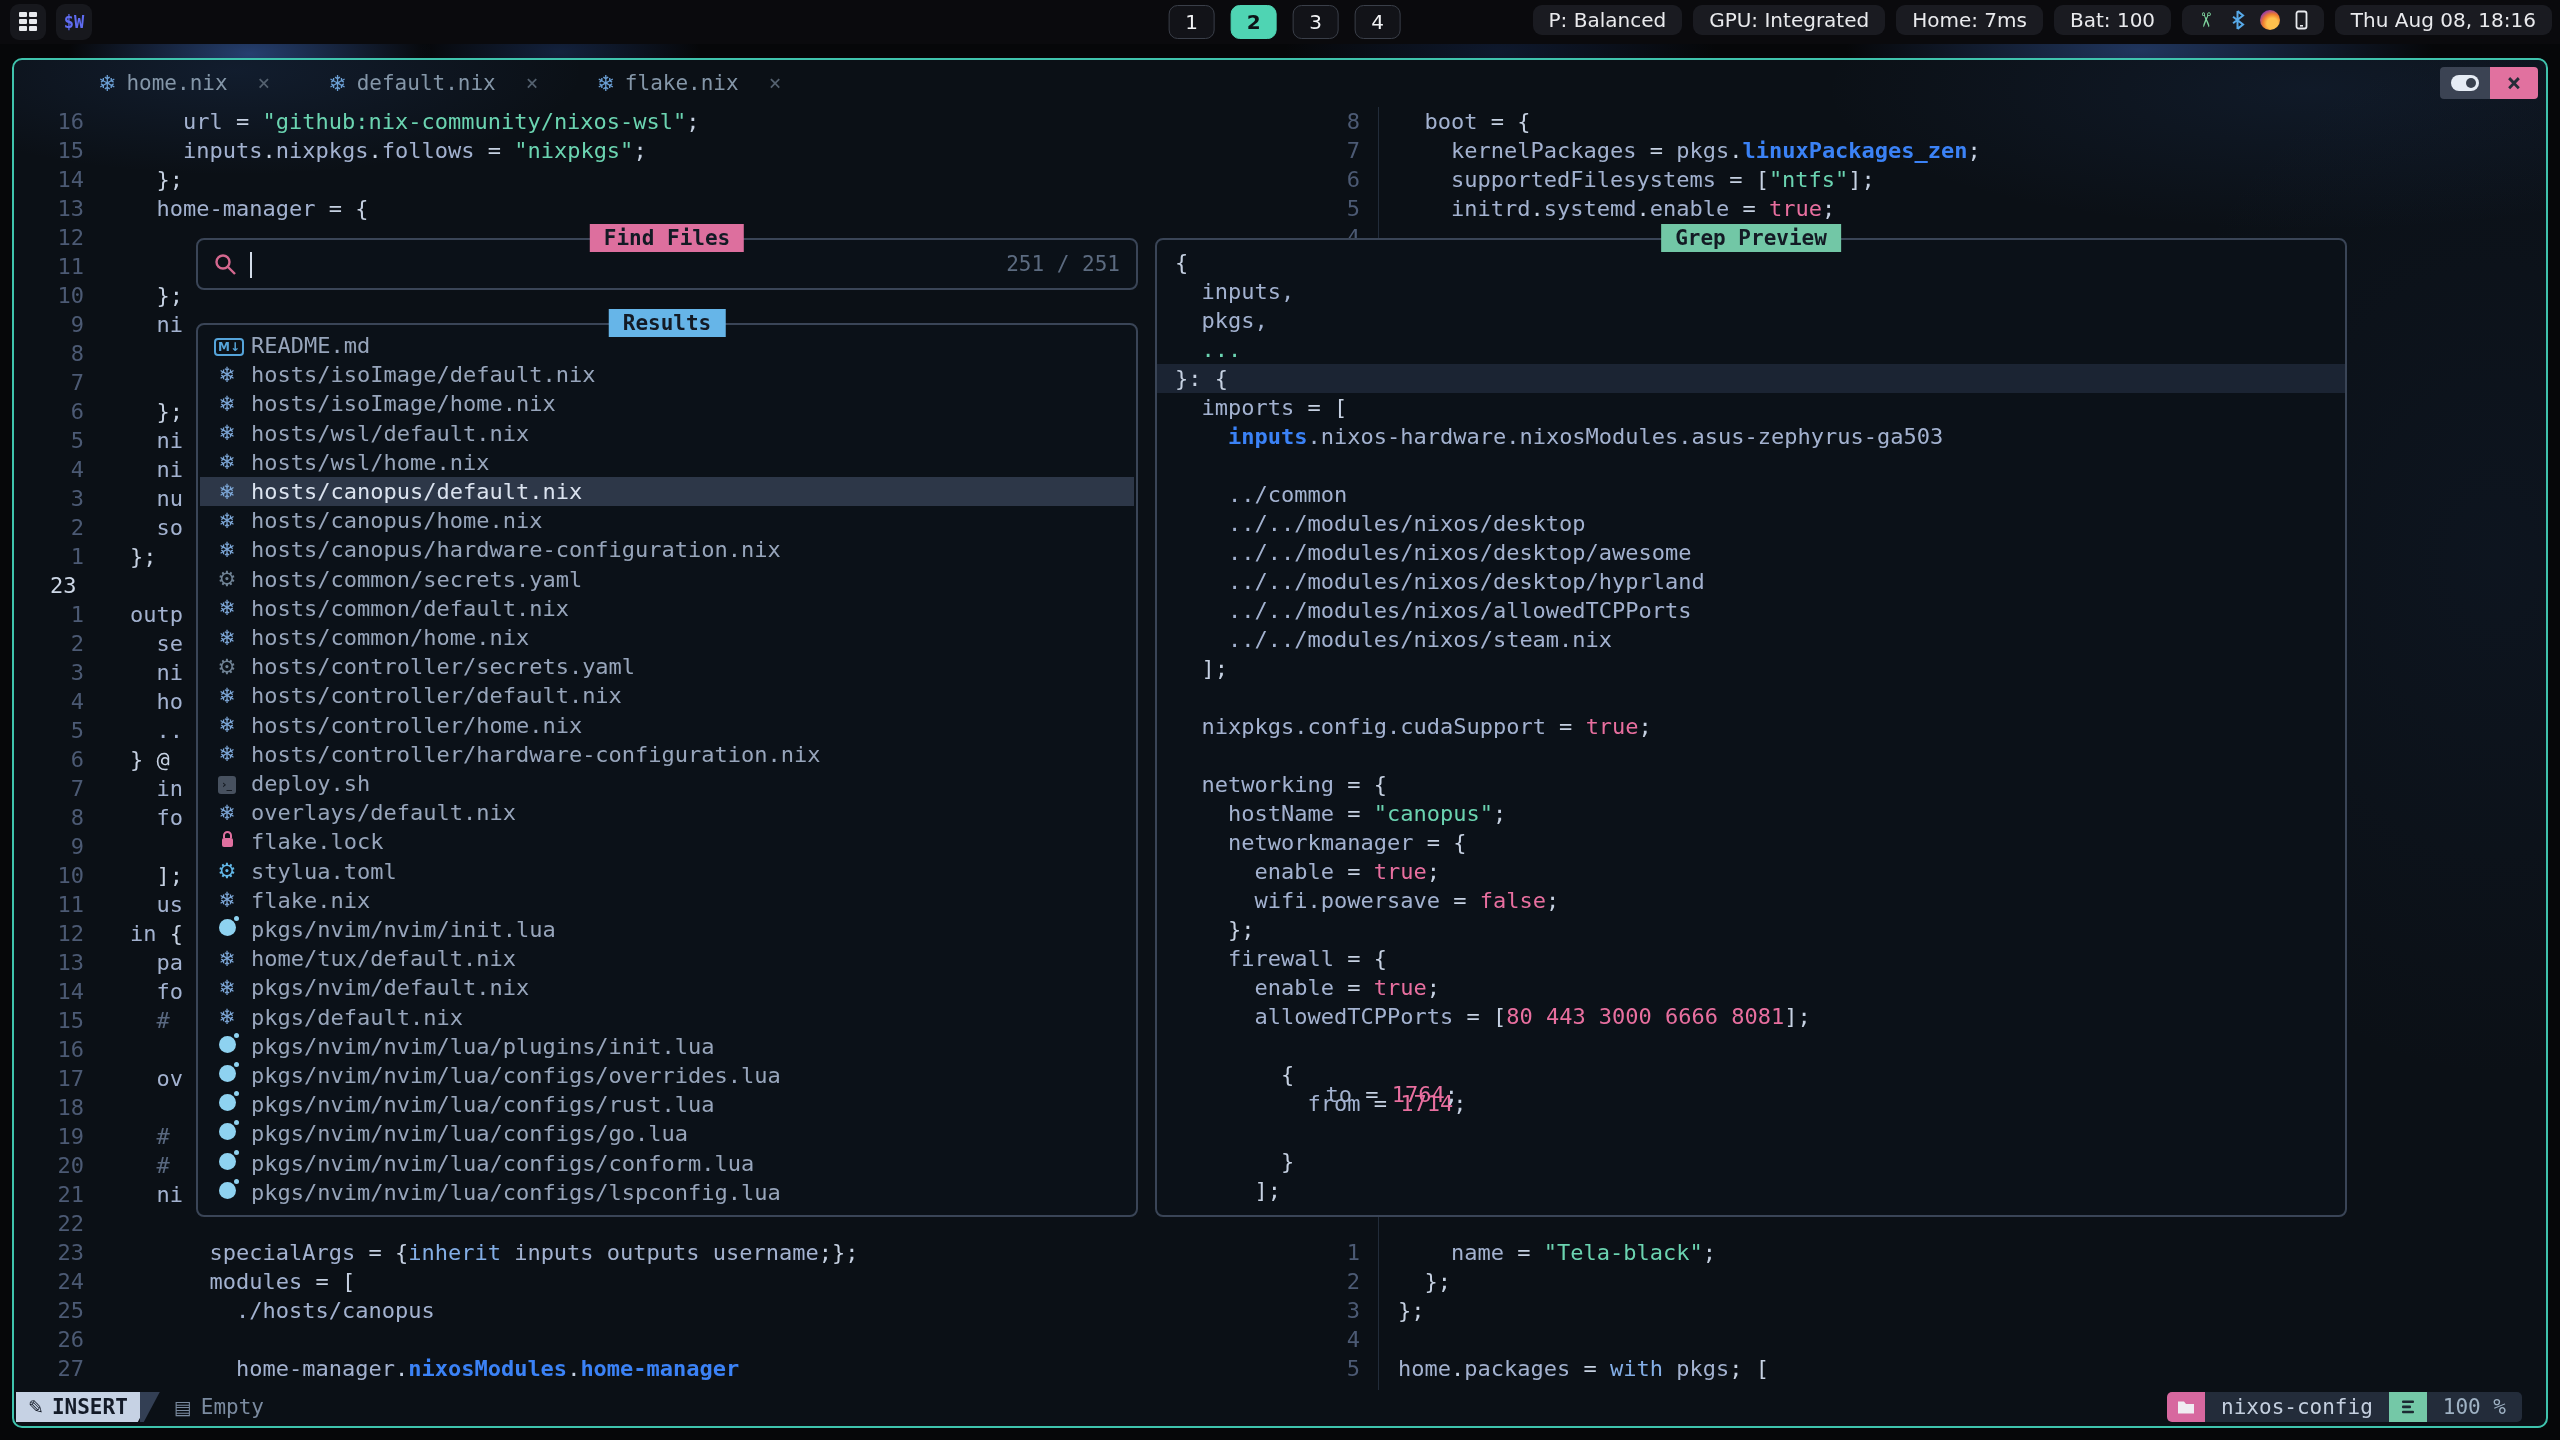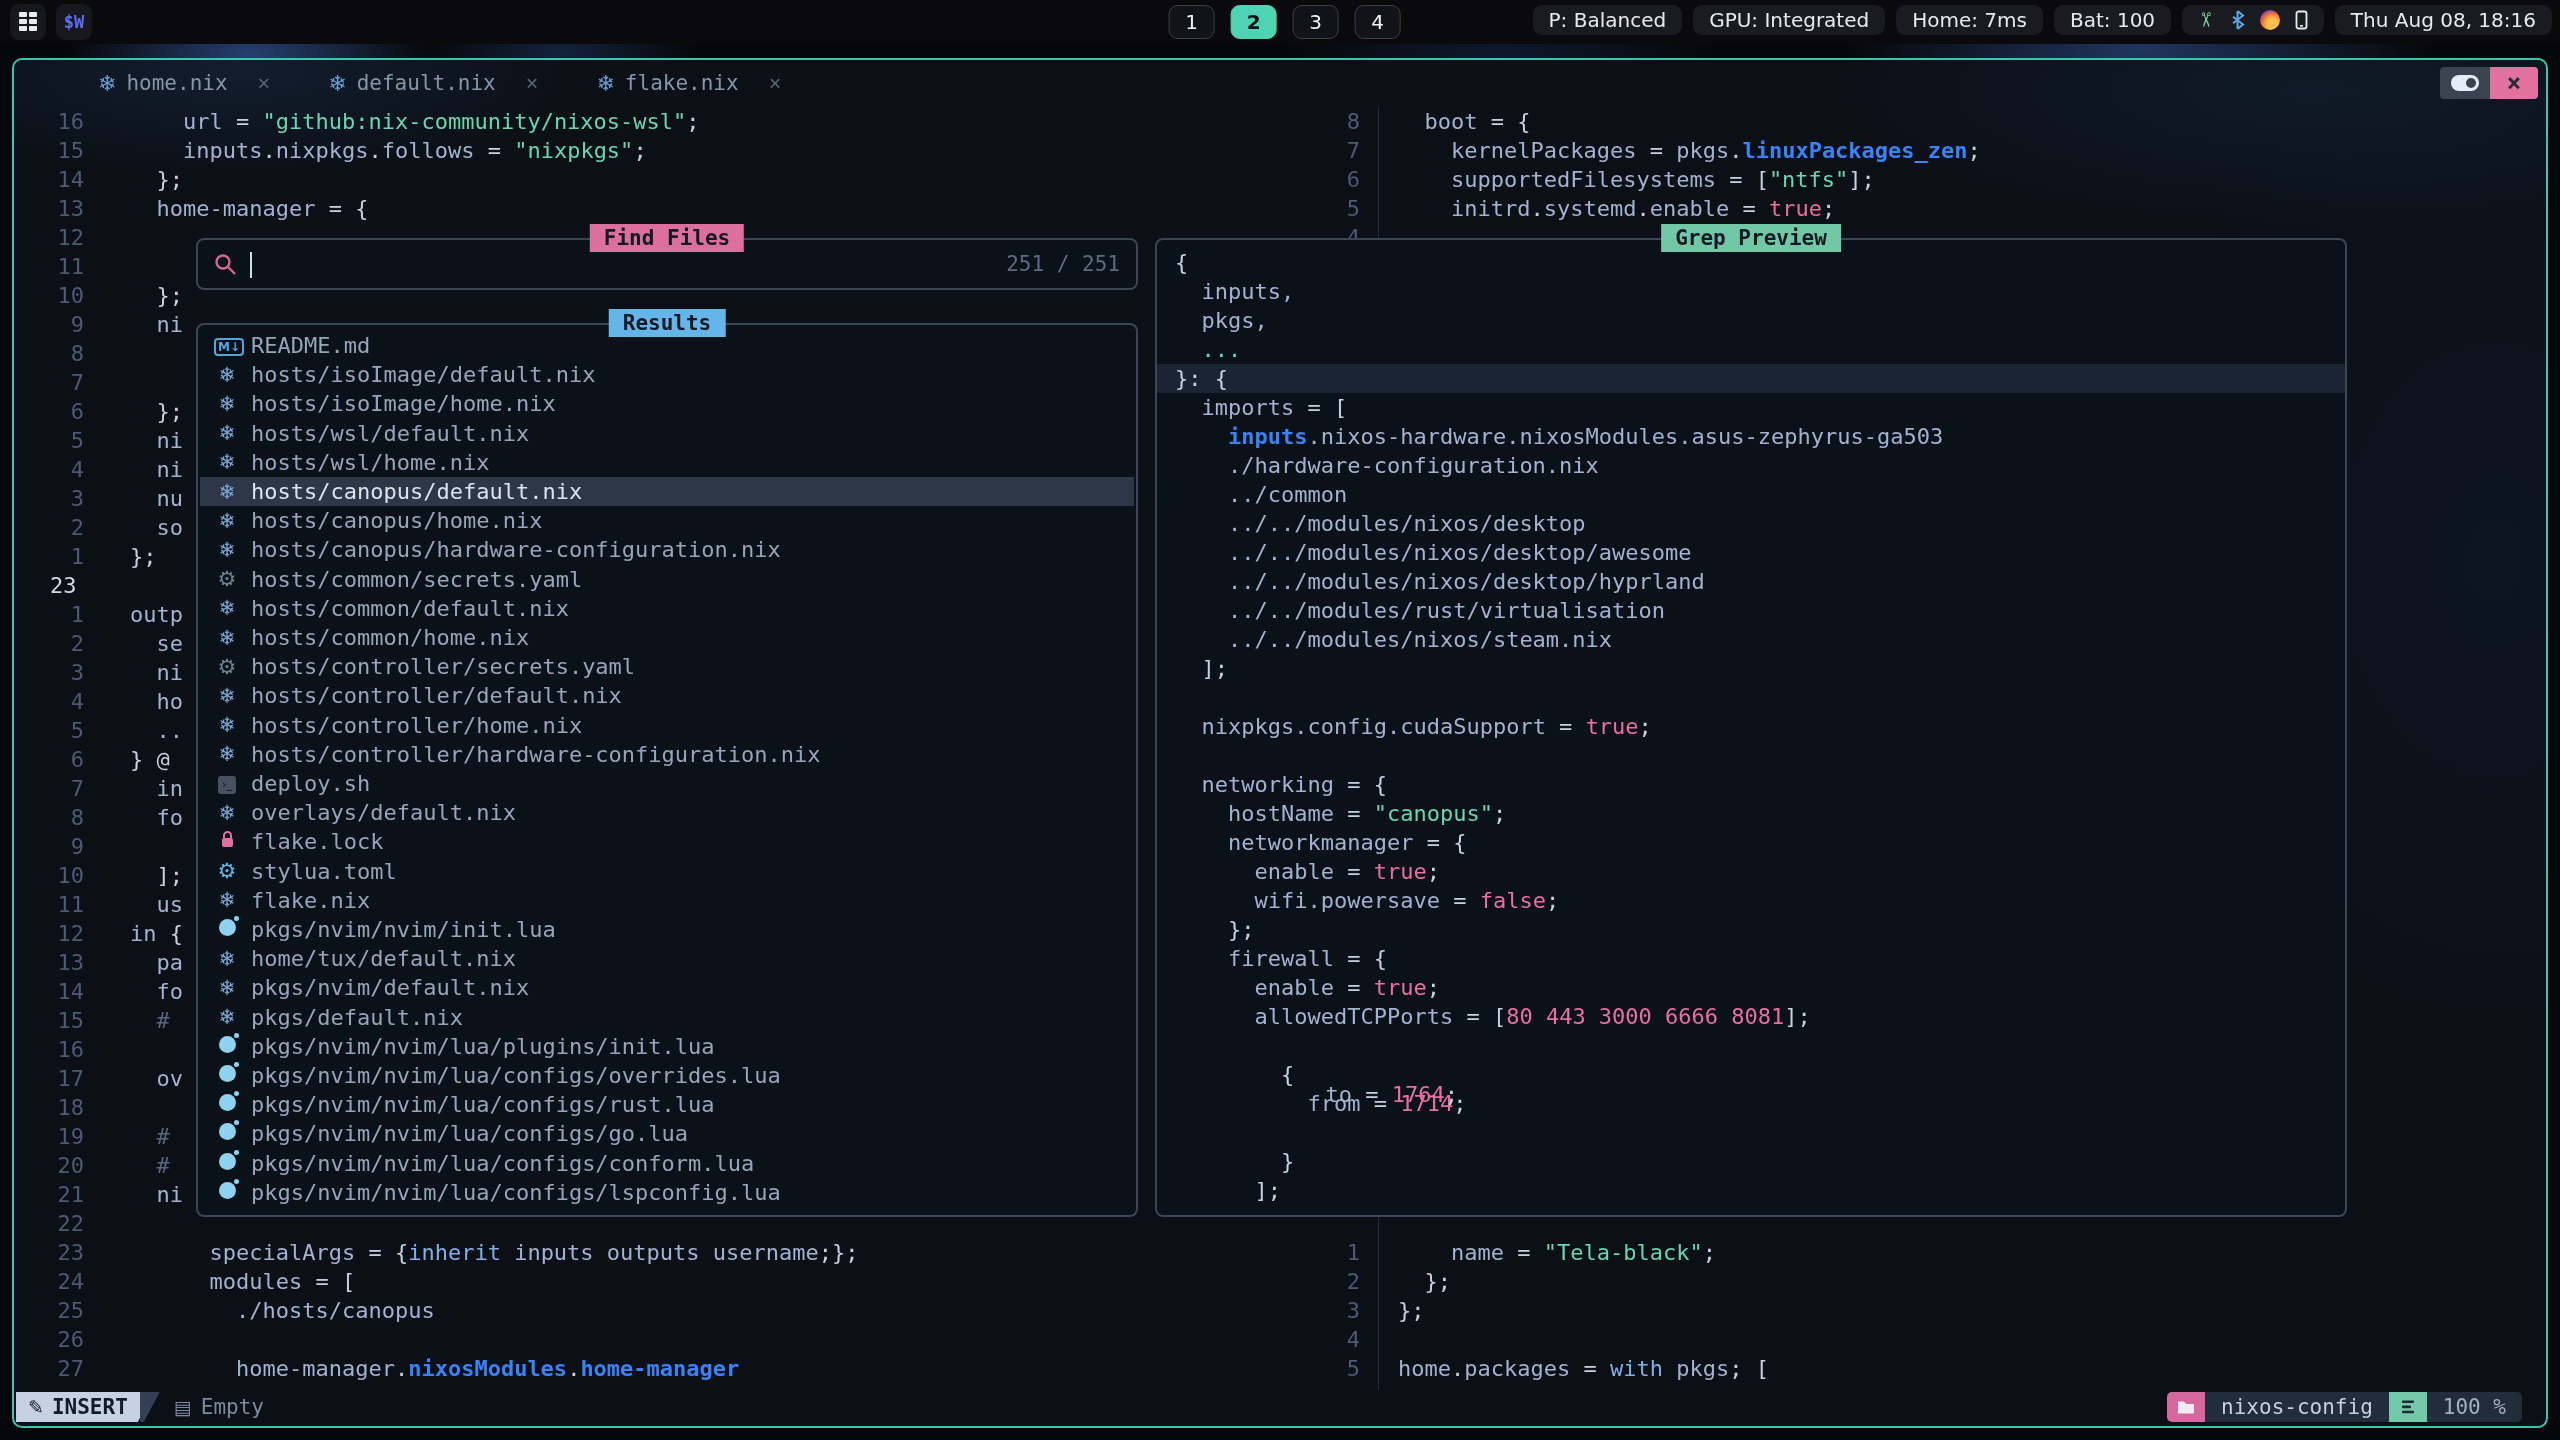--- a/index.html
+++ b/index.html
@@ -552,26 +552,25 @@
   <span class="badge" style="left:653px; top:249px; background:#66b5e8;">Results</span>
 
   <div class="pbox preview-box" id="preview">
       <div class="pline" style="top: 8px;"><span class="t-w">{</span></div>
       <div class="pline" style="top: 37px;"><span class="t-w">  </span><span class="t-i">inputs,</span></div>
       <div class="pline" style="top: 66px;"><span class="t-w">  </span><span class="t-i">pkgs,</span></div>
       <div class="pline" style="top: 95px;"><span class="t-s">  ...</span></div>
       <div class="pline hl" style="top: 124px;"><span class="t-w">}: {</span></div>
       <div class="pline" style="top: 153px;"><span class="t-w">  </span><span class="t-i">imports</span><span class="t-w"> = [</span></div>
       <div class="pline" style="top: 182px;"><span class="t-w">    </span><span class="t-B">inputs</span><span class="t-i">.nixos-hardware.nixosModules.asus-zephyrus-ga503</span></div>
-      <div class="pline" style="top: 211px;"><span class="t-w">    </span><span class="t-i">./hardware-configuration.nix</span></div>
       <div class="pline" style="top: 240px;"><span class="t-w">    </span><span class="t-i">../common</span></div>
       <div class="pline" style="top: 269px;"><span class="t-w">    </span><span class="t-i">../../modules/nixos/desktop</span></div>
       <div class="pline" style="top: 298px;"><span class="t-w">    </span><span class="t-i">../../modules/nixos/desktop/awesome</span></div>
       <div class="pline" style="top: 327px;"><span class="t-w">    </span><span class="t-i">../../modules/nixos/desktop/hyprland</span></div>
-      <div class="pline" style="top: 356px;"><span class="t-w">    </span><span class="t-i">../../modules/rust/virtualisation</span></div>
+      <div class="pline" style="top: 356px;"><span class="t-w">    </span><span class="t-i">../../modules/nixos/allowedTCPPorts</span></div>
       <div class="pline" style="top: 385px;"><span class="t-w">    </span><span class="t-i">../../modules/nixos/steam.nix</span></div>
       <div class="pline" style="top: 414px;"><span class="t-w">  ];</span></div>
       <div class="pline" style="top: 443px;"></div>
       <div class="pline" style="top: 472px;"><span class="t-w">  </span><span class="t-i">nixpkgs.config.cudaSupport</span><span class="t-w"> = </span><span class="t-b">true</span><span class="t-w">;</span></div>
       <div class="pline" style="top: 501px;"></div>
       <div class="pline" style="top: 530px;"><span class="t-w">  </span><span class="t-i">networking</span><span class="t-w"> = {</span></div>
       <div class="pline" style="top: 559px;"><span class="t-w">    </span><span class="t-i">hostName</span><span class="t-w"> = </span><span class="t-s">"canopus"</span><span class="t-w">;</span></div>
       <div class="pline" style="top: 588px;"><span class="t-w">    </span><span class="t-i">networkmanager</span><span class="t-w"> = {</span></div>
       <div class="pline" style="top: 617px;"><span class="t-w">      </span><span class="t-i">enable</span><span class="t-w"> = </span><span class="t-b">true</span><span class="t-w">;</span></div>
       <div class="pline" style="top: 646px;"><span class="t-w">      </span><span class="t-i">wifi.powersave</span><span class="t-w"> = </span><span class="t-b">false</span><span class="t-w">;</span></div>

